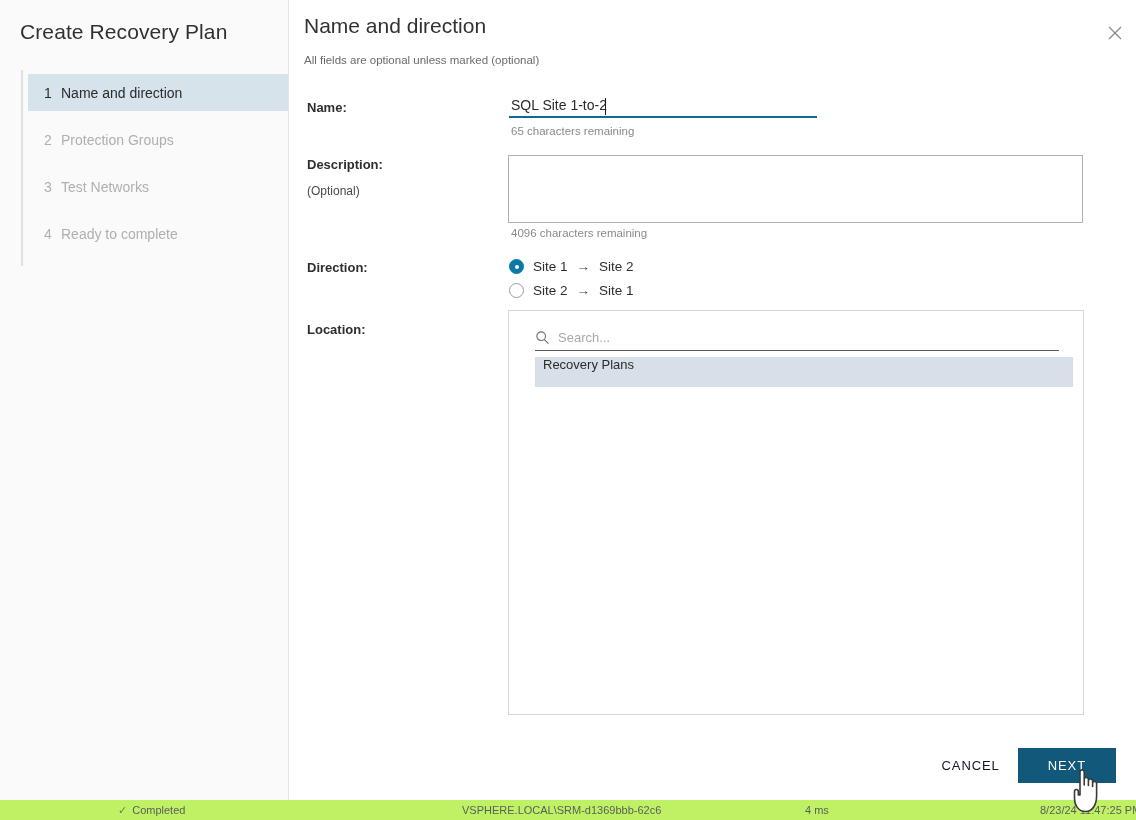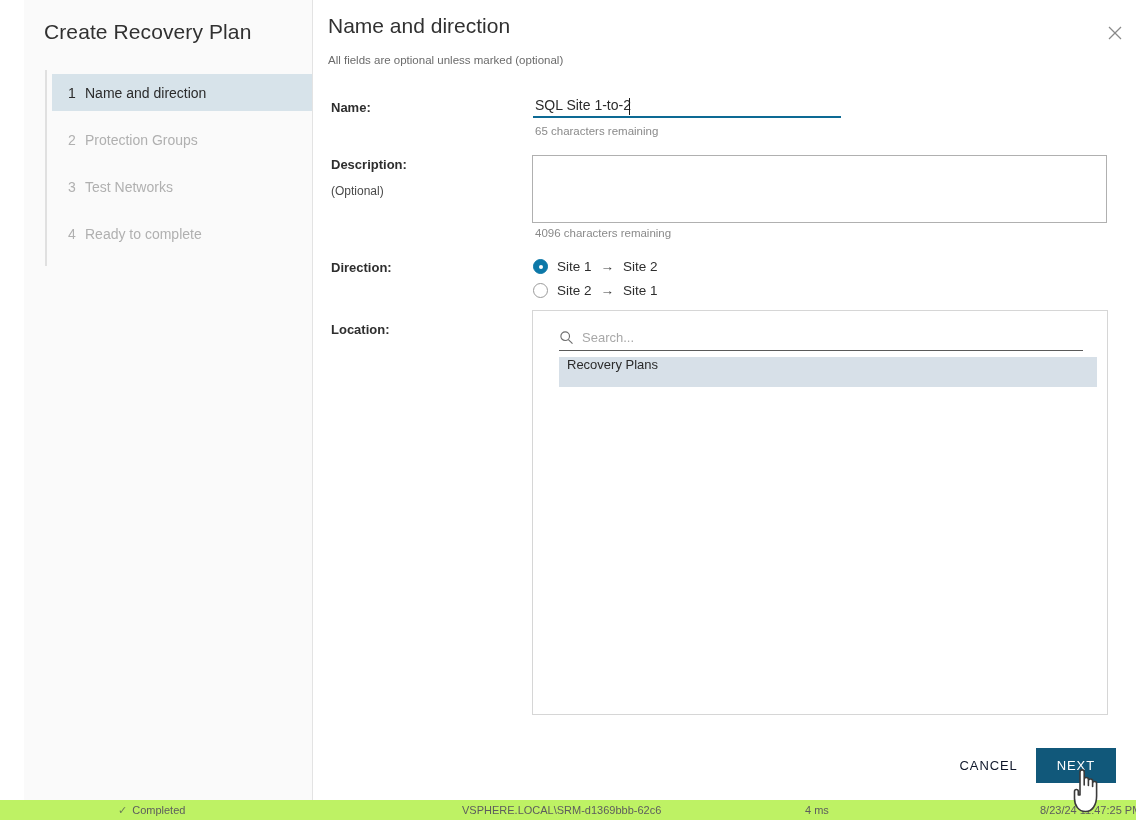--- a/index.html
+++ b/index.html
@@ -42,21 +42,20 @@
     display: flex;
   }
 
   
   #wizard-pane {
     width: 289px; height: 100%;
     background: #fafafa;
     border-right: 1px solid #e3e3e3;
     position: relative;
     flex: none;
-    margin-left: 24px;
   }
   #wizard-title {
     font-size: 21px; font-weight: 400; color: #313131;
     padding: 20px 0 0 20px;
     letter-spacing: .1px;
   }
   #wizard-rail {
     position: absolute; left: 21px; top: 70px;
     width: 2px; height: 196px;
     background: #e0e0e0;
@@ -190,21 +189,21 @@
   #cancel-btn {
     background: none; border: none;
     font-family: "Liberation Sans", sans-serif;
     font-size: 13px; letter-spacing: .9px;
     color: #0f172a; padding: 9px 14px; cursor: pointer;
   }
   #next-btn {
     background: #11587a; border: 1px solid #11587a;
     font-family: "Liberation Sans", sans-serif;
     font-size: 13px; letter-spacing: .9px;
-    color: #ffffff; padding: 9px 20px; cursor: pointer;
+    color: #ffffff; padding: 9px 29px; cursor: pointer;
   }
 
   
   #cursor {
     position: absolute; left: 1068px; top: 764px;
     width: 40px; height: 52px; pointer-events: none;
   }
 </style>
 </head>
 <body>

